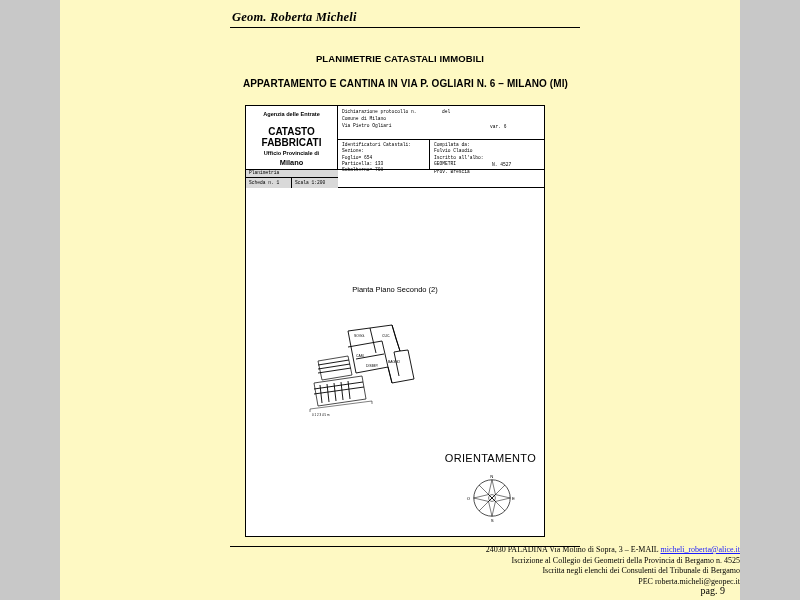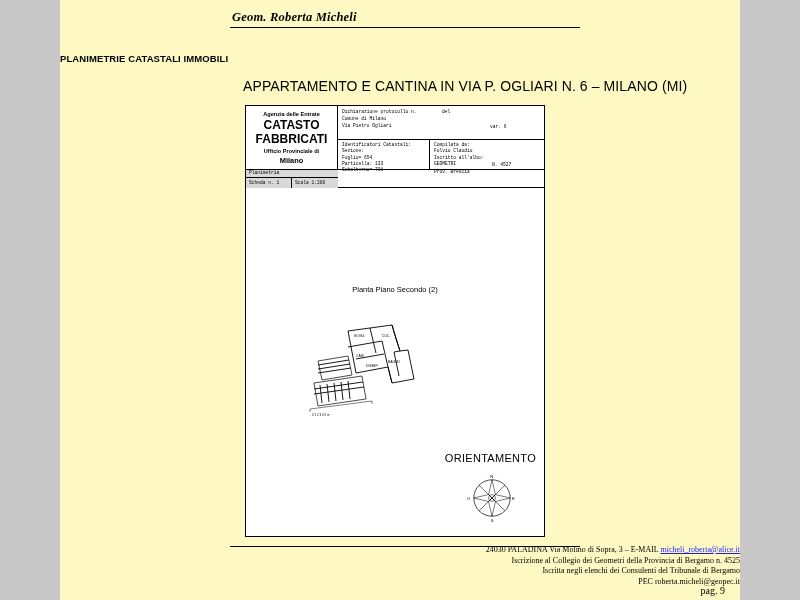--- a/index.html
+++ b/index.html
@@ -35,32 +35,32 @@
     font-weight: bold;
     font-size: 12.5px;
     color: #000;
     letter-spacing: 0.2px;
   }
   #doc-title {
     position: absolute;
     left: 0;
     top: 53px;
     width: 680px;
-    text-align: left;
+    text-align: center;
     font-size: 9.5px;
     font-weight: bold;
     color: #000;
     letter-spacing: 0.1px;
   }
   #doc-subtitle {
     position: absolute;
     left: 183px;
     top: 78px;
-    font-size: 14px;
-    font-weight: normal;
+    font-size: 10px;
+    font-weight: bold;
     color: #000;
     letter-spacing: 0.1px;
   }
 
   
   #sheet {
     position: absolute;
     left: 185px;
     top: 105px;
     width: 300px;
@@ -84,21 +84,21 @@
   #agency-box {
     position: absolute;
     left: 0; top: 0;
     width: 92px; height: 64px;
     border-right: 1px solid #000;
     box-sizing: border-box;
     text-align: center;
     padding-top: 5px;
   }
   #agency-box .l1 { font-size: 5.6px; font-weight: bold; color:#000; }
-  #agency-box .l2 { font-size: 12px; font-weight: bold; color:#000; margin-top: 1px;}
+  #agency-box .l2 { font-size: 10px; font-weight: bold; color:#000; margin-top: 9px;}
   #agency-box .l3 { font-size: 5.6px; font-weight: bold; color:#000; margin-top: 2px;}
   #agency-box .l5 { font-size: 7.4px; font-weight: bold; color:#000; margin-top: 2px;}
 
   #decl-box {
     position: absolute;
     left: 92px; top: 0;
     right: 0; height: 34px;
     border-bottom: 1px solid #000;
     box-sizing: border-box;
     padding: 2px 0 0 4px;

